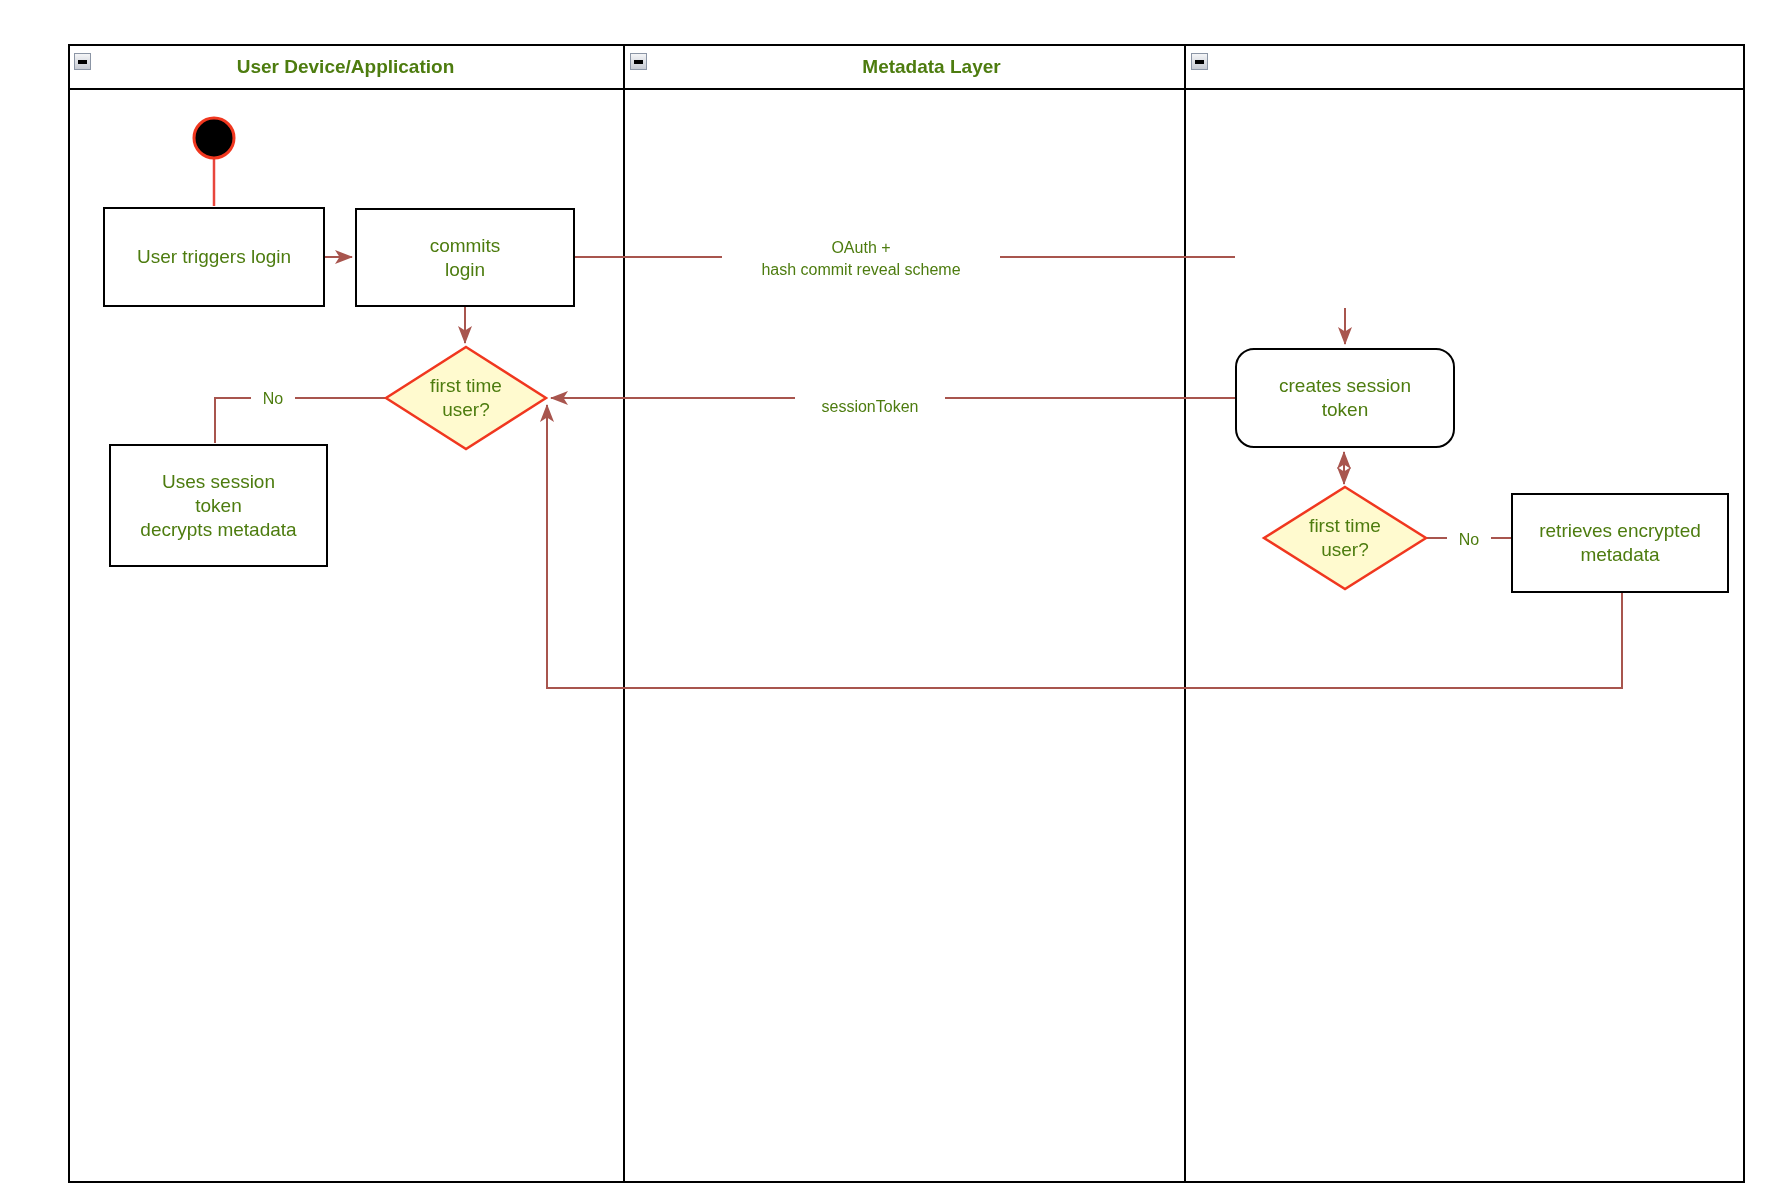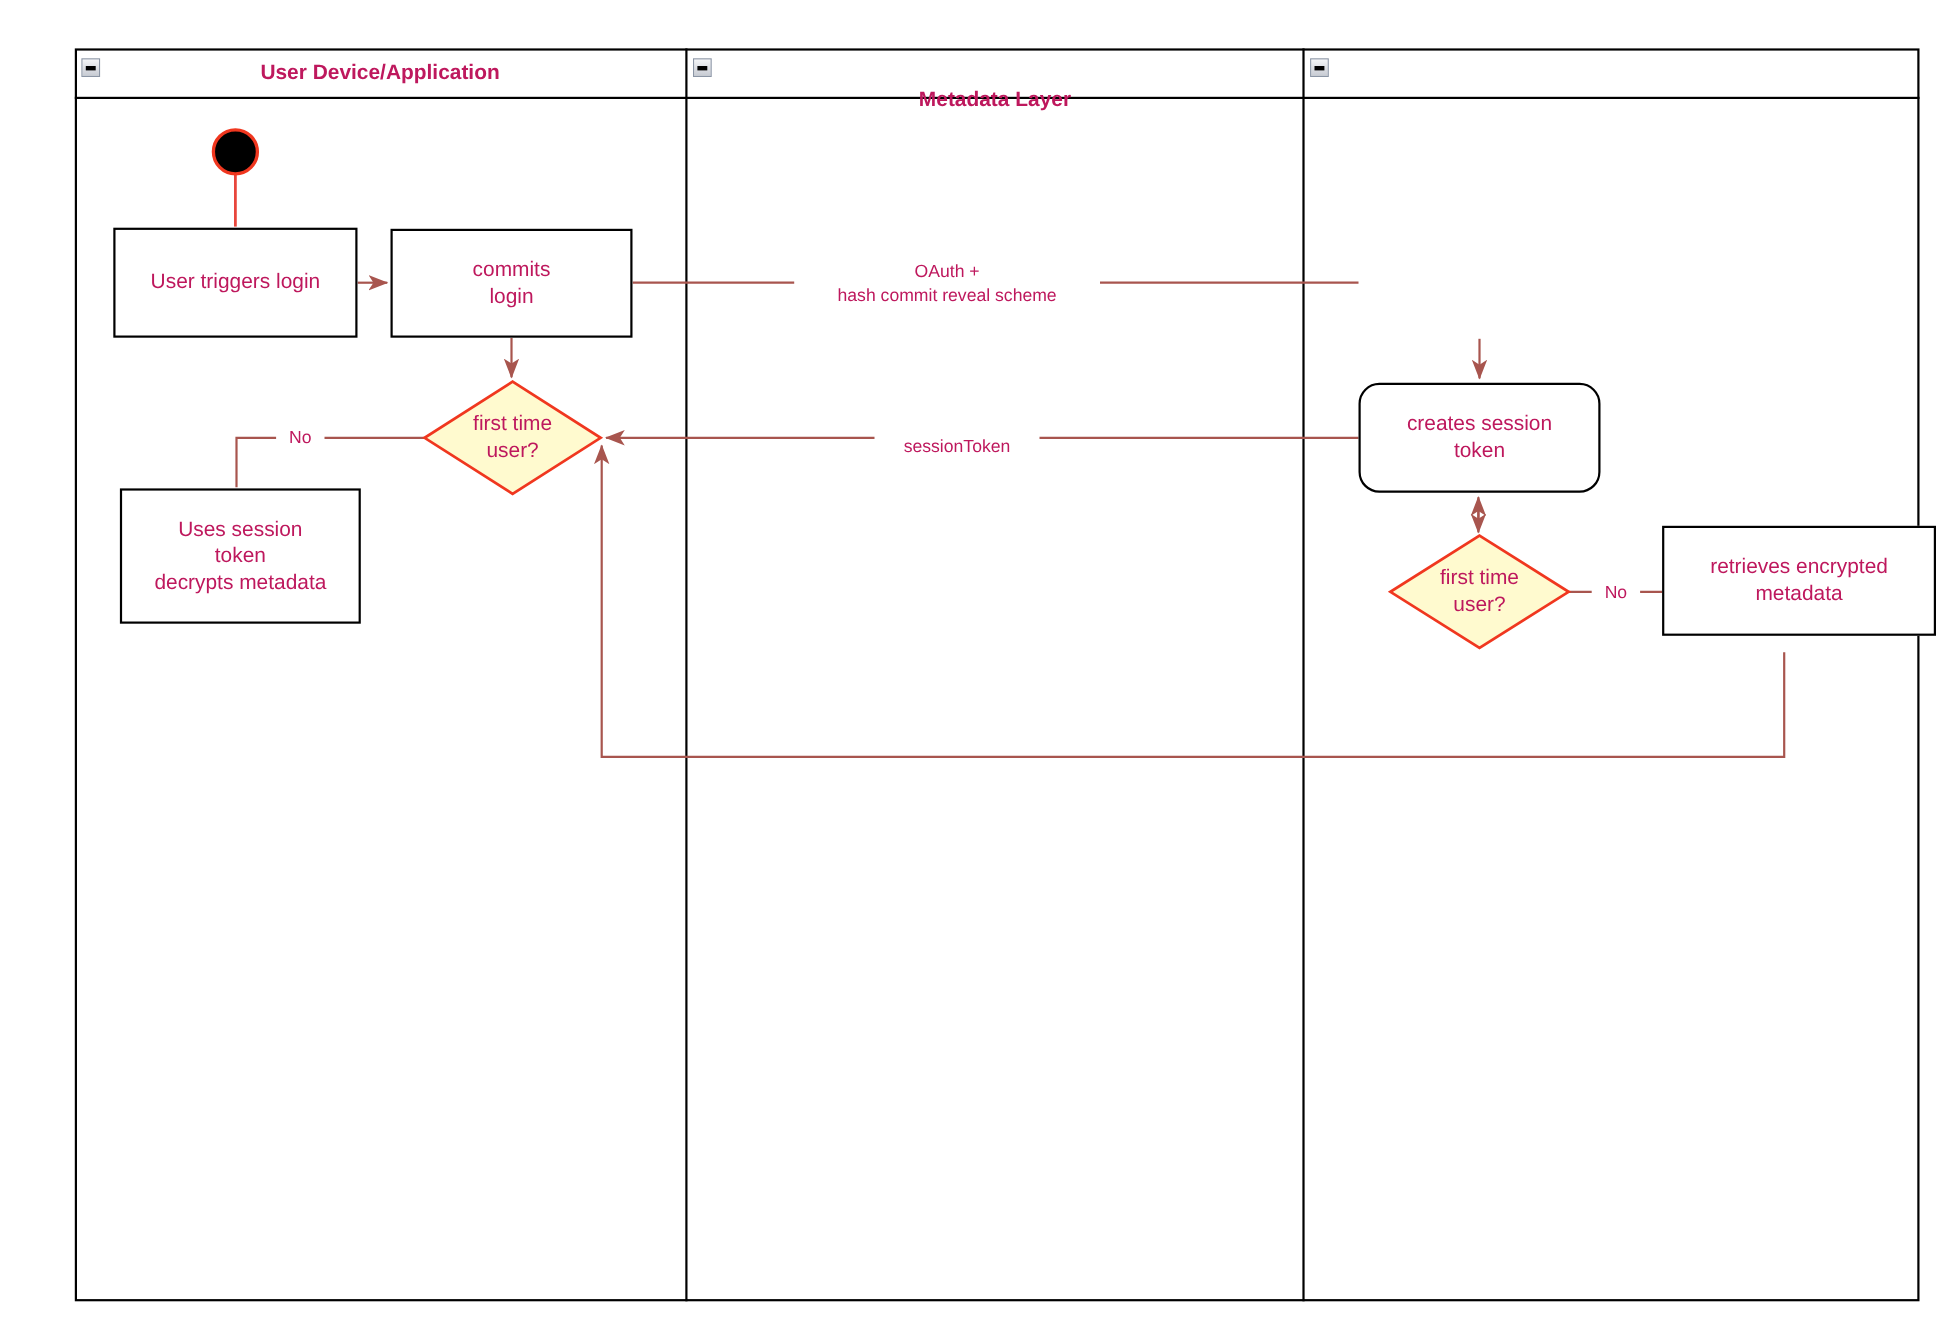--- a/index.html
+++ b/index.html
@@ -1,30 +1,30 @@
 <!DOCTYPE html>
 <html style="--connector: #A8554E; --shape-red: #F0371F; --stem-red: #E8463C; --start-fill: #000000; --diamond-fill: #FFFACF;"><head>
 <meta charset="utf-8">
 <style>
   html,body{margin:0;padding:0;background:#fff;}
   .canvas{
     position:relative;width:1780px;height:1202px;background:#fff;
-    font-family:"Liberation Sans",sans-serif;color:#be185d;overflow:hidden;
+    font-family:"Liberation Sans",sans-serif;color:#4d7c0f;overflow:hidden;
   }
   
   .frame{position:absolute;left:68px;top:44px;width:1677px;height:1139px;
     border:2px solid #000;box-sizing:border-box;background:#fff;}
   .header-sep{position:absolute;left:68px;top:88px;width:1677px;height:2px;background:#000;}
   .lane-sep{position:absolute;top:44px;height:1139px;width:2px;background:#000;}
   .lane-sep.s1{left:623px;}
   .lane-sep.s2{left:1184px;}
   .lane-title{position:absolute;top:46px;height:42px;display:flex;align-items:center;
     justify-content:center;font-weight:bold;font-size:19px;}
   .lane-title.t1{left:70px;width:551px;}
-  .lane-title.t2{left:627px;width:555px;margin-top:24px;}
+  .lane-title.t2{left:654px;width:555px;}
   .lane-title.t3{left:1188px;width:555px;}
   .collapse-btn{position:absolute;top:53px;width:17px;height:17px;box-sizing:border-box;
     border:1px solid #8b95a5;background:linear-gradient(#f4f5f7,#c7cbd3);
     display:flex;align-items:center;justify-content:center;cursor:pointer;}
   .collapse-btn .minus{width:9px;height:4px;background:#000;}
   .collapse-btn.c1{left:74px;}
   .collapse-btn.c2{left:630px;}
   .collapse-btn.c3{left:1191px;}
   
   svg.overlay{position:absolute;left:0;top:0;width:1780px;height:1202px;pointer-events:none;}
@@ -99,21 +99,21 @@
   </svg>
 
   <div class="node" style="left:355px;top:208px;width:220px;height:99px;">commits
 login</div>
   <div class="node" style="left:103px;top:207px;width:222px;height:100px;">User triggers login</div>
   <div class="node" style="left:109px;top:444px;width:219px;height:123px;">Uses session
 token
 decrypts metadata</div>
   <div class="node" style="left:1235px;top:348px;width:220px;height:100px;border-radius:19px;">creates session
 token</div>
-  <div class="node" style="left:1511px;top:478px;width:249px;height:100px;">retrieves encrypted
+  <div class="node" style="left:1511px;top:493px;width:218px;height:100px;">retrieves encrypted
 metadata</div>
 
   <div class="diamond-label" style="left:386px;top:374px;width:160px;">first time
 user?</div>
   <div class="diamond-label" style="left:1265px;top:514px;width:160px;">first time
 user?</div>
 
   <div class="edge-label" style="left:722px;top:237px;width:272px;">OAuth +
 hash commit reveal scheme</div>
   <div class="edge-label" style="left:795px;top:396px;width:144px;">sessionToken</div>

